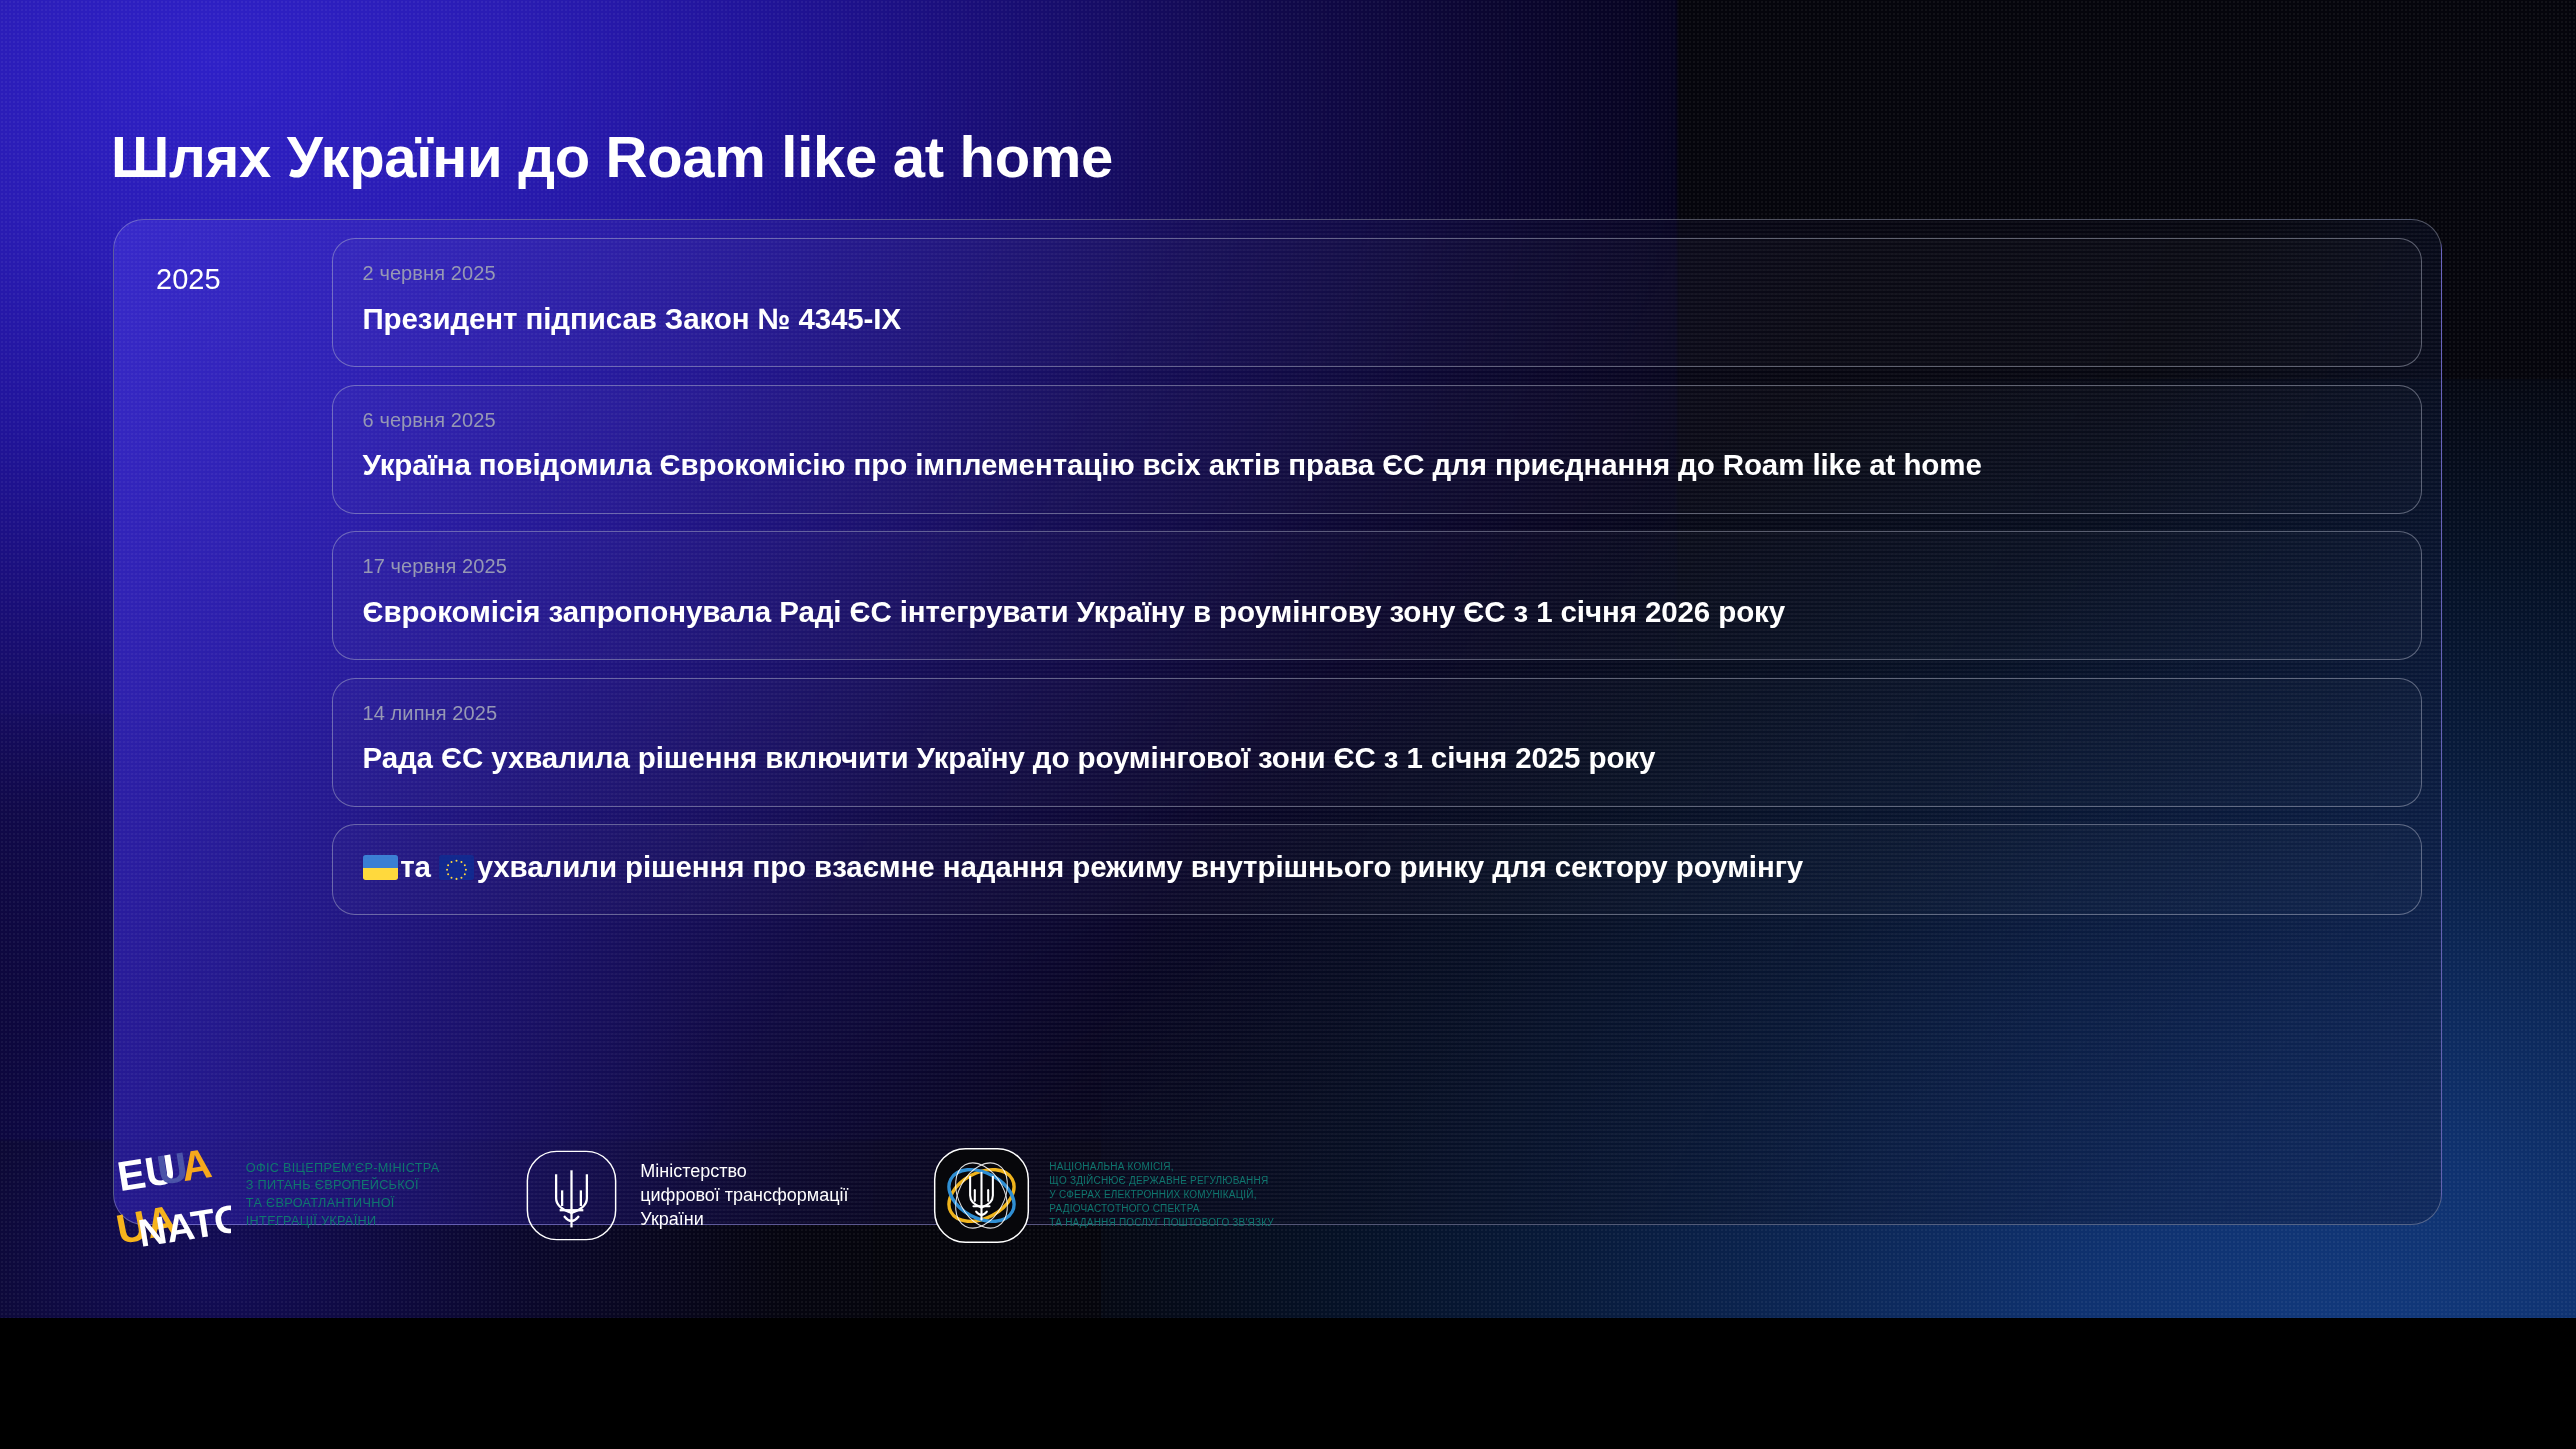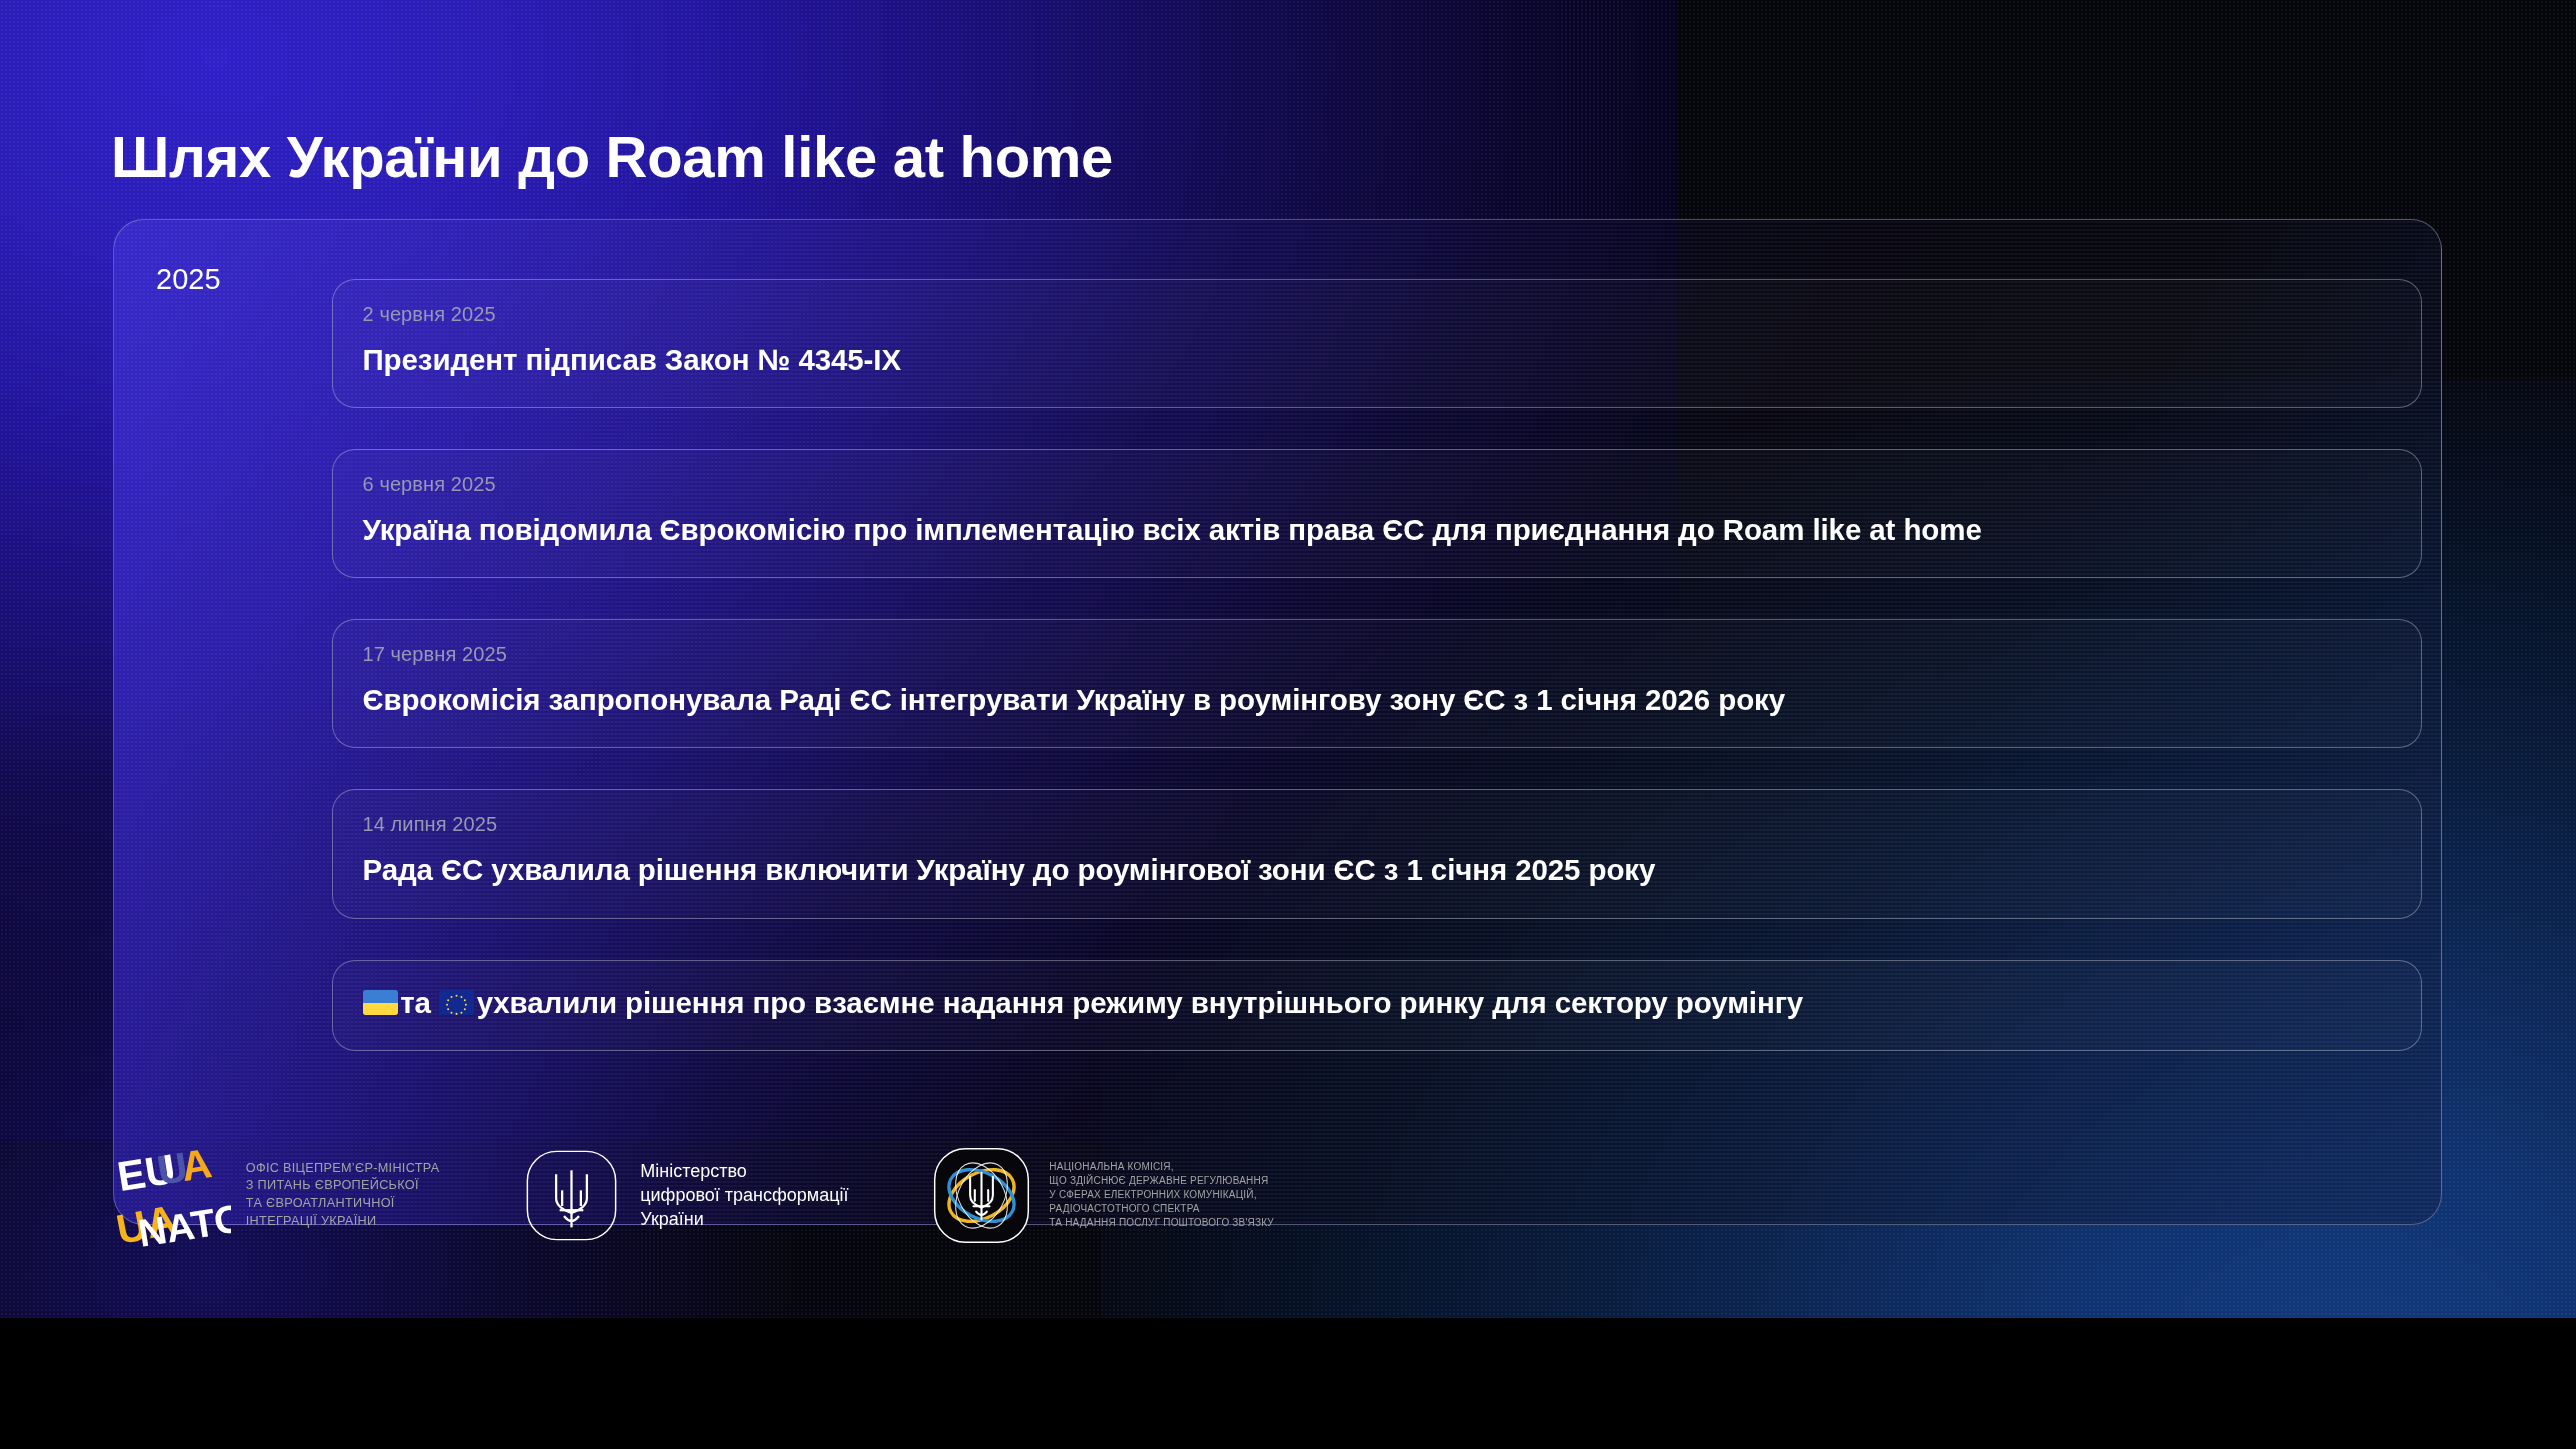--- a/index.html
+++ b/index.html
@@ -144,21 +144,20 @@
     width: 2090px;
   }
   .card {
     position: relative;
     box-sizing: border-box;
     border: 1.3px solid rgba(186,190,206,0.46);
     border-radius: 23px;
     padding: 23px 29.5px 28px 29.5px;
     margin-bottom: 17.4px;
     background: rgba(255,255,255,0.018);
-    margin-top: 41px;
   }
   .card-date {
     font-size: 20px;
     font-weight: 400;
     color: #9698b4;
     letter-spacing: 0.1px;
     margin-bottom: 14.8px;
   }
   .card-text {
     font-size: 29.5px;
@@ -200,21 +199,21 @@
   }
   .footer-block {
     display: flex;
     align-items: center;
     gap: 14.8px;
   }
   .footer-text-caps {
     font-size: 12.7px;
     line-height: 1.38;
     letter-spacing: 0.3px;
-    color: #a3a3a3;
+    color: #0f766e;
     font-weight: 400;
     text-transform: uppercase;
     white-space: pre-line;
   }
   .footer-text-caps.tiny {
     font-size: 10px;
     line-height: 1.42;
     letter-spacing: 0.2px;
   }
   .footer-text-normal {

